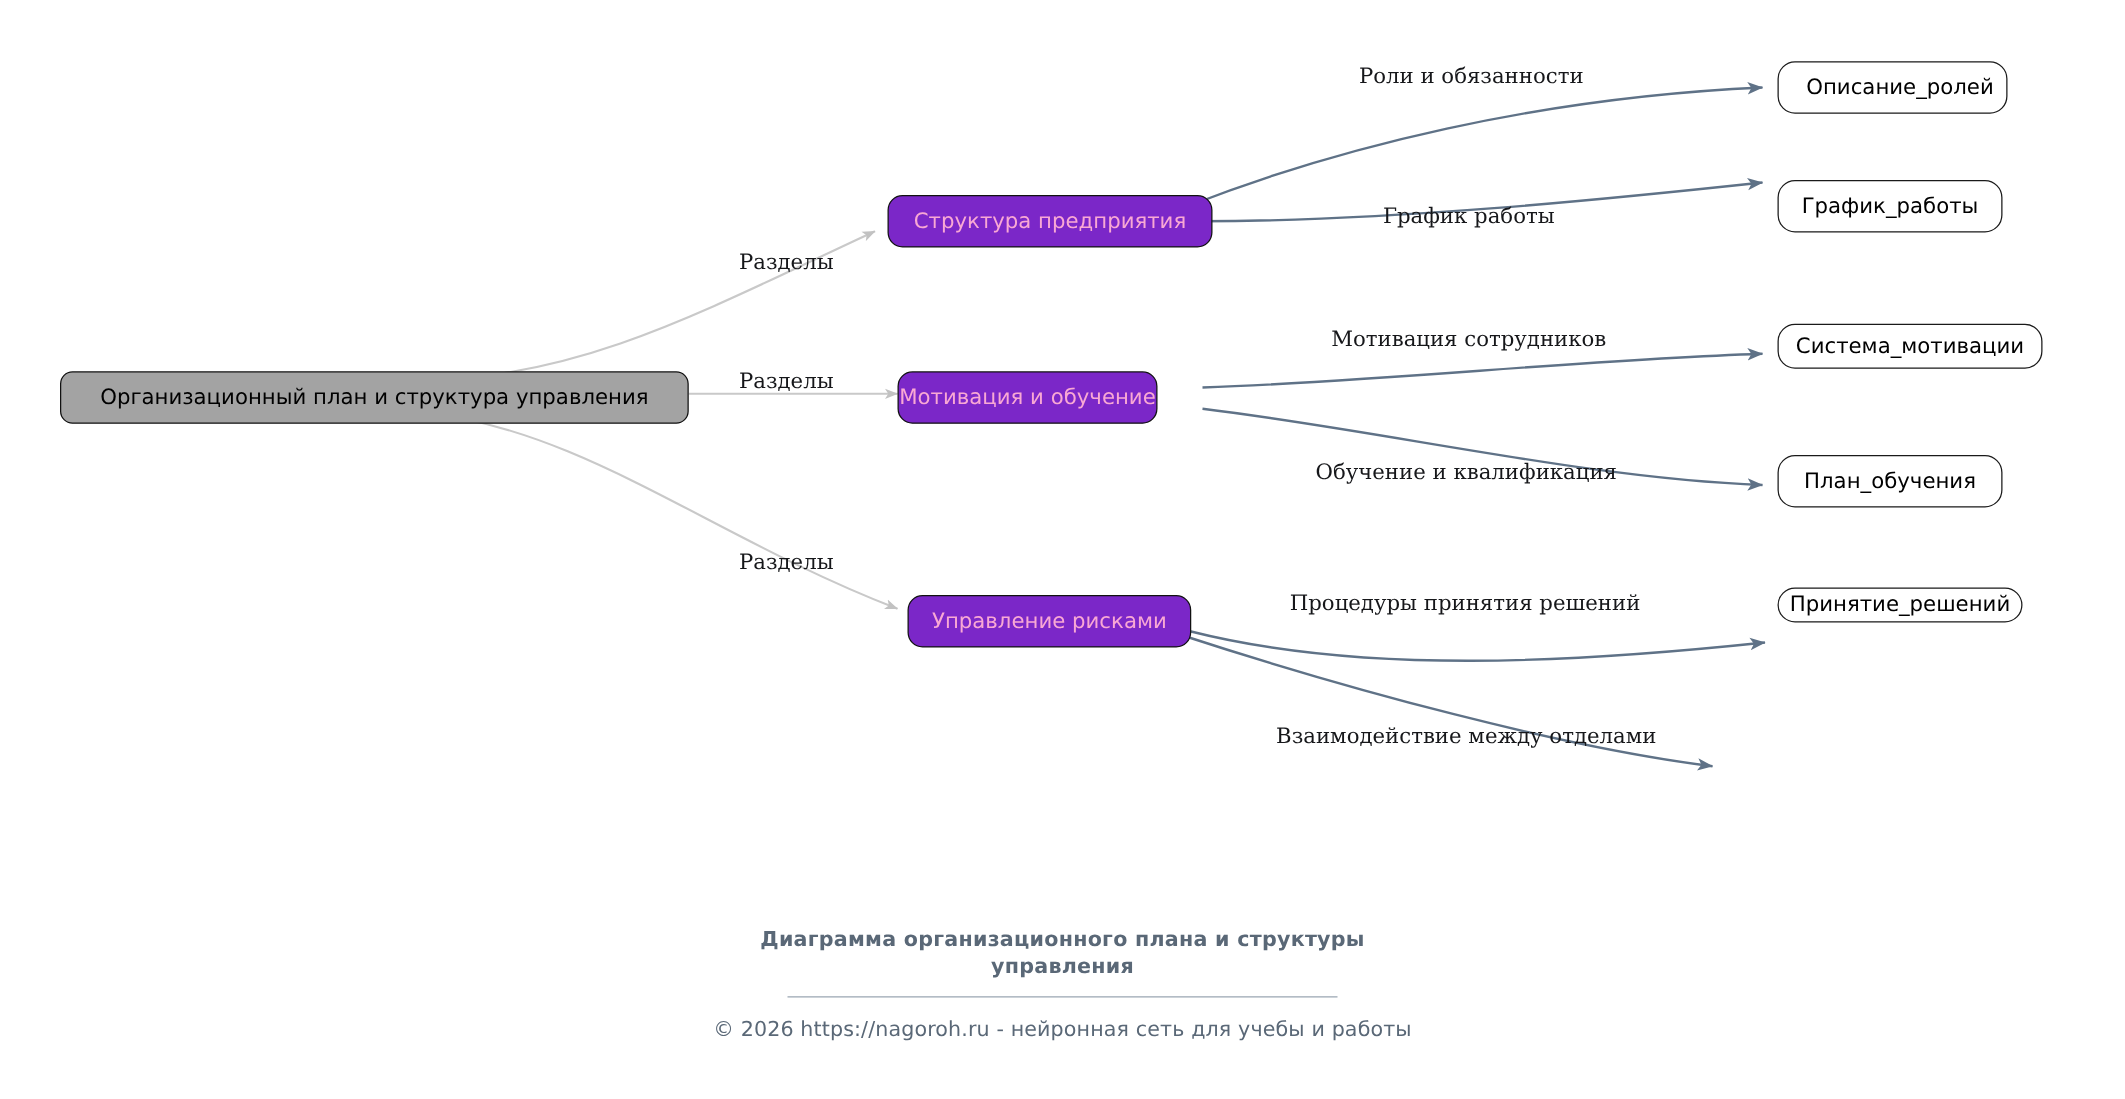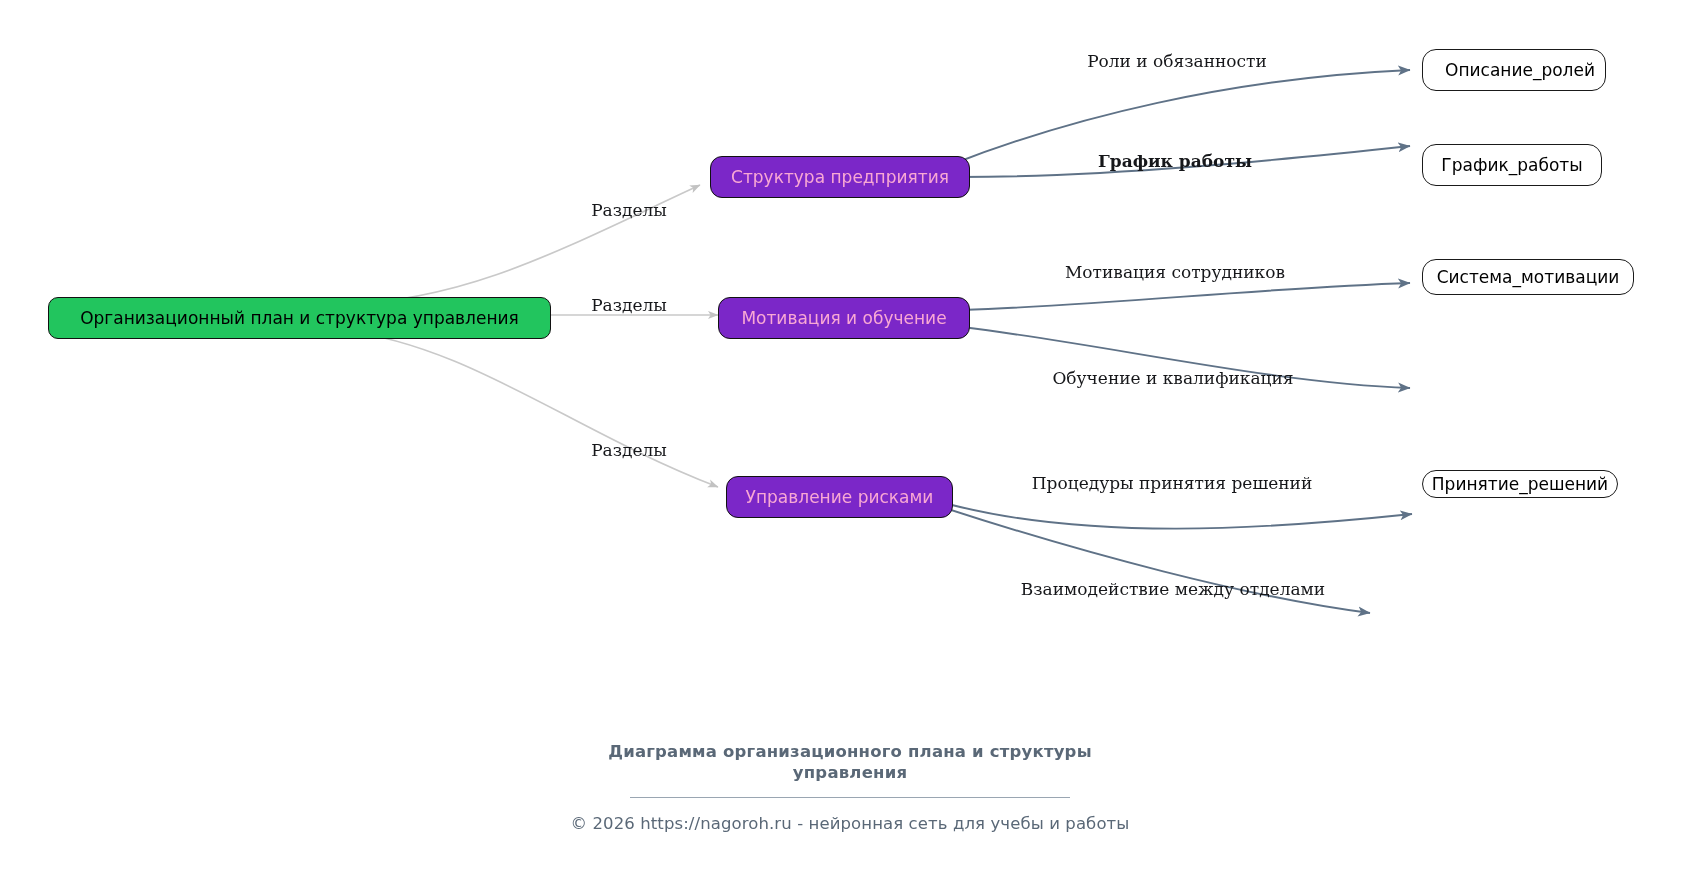--- a/index.html
+++ b/index.html
@@ -36,21 +36,21 @@
     display: flex;
     align-items: center;
     justify-content: center;
     text-align: center;
     white-space: nowrap;
     font-family: "DejaVu Sans", sans-serif;
     line-height: 1.1;
   }
 
   .node-root {
-    background: #22c55e;
+    background: #a3a3a3;
     border: 1.6px solid #111111;
     border-radius: 10px;
     color: #000000;
     font-size: 17px;
   }
 
   .node-branch {
     background: #7b27c8;
     border: 1.6px solid #111111;
     border-radius: 12px;
@@ -142,55 +142,58 @@
   </svg>
 
   <div class="node node-root" style="left:48px; top:297px; width:503px; height:42px;">
     <span>Организационный план и структура управления</span>
   </div>
 
   <div class="node node-branch" style="left:710px; top:156px; width:260px; height:42px;">
     <span>Структура предприятия</span>
   </div>
 
-  <div class="node node-branch" style="left:718px; top:297px; width:252px; height:42px;">
+  <div class="node node-branch" style="left:718px; top:297px; width:208px; height:42px;">
     <span>Мотивация и обучение</span>
   </div>
 
   <div class="node node-branch" style="left:726px; top:476px; width:227px; height:42px;">
     <span>Управление рисками</span>
   </div>
 
   <div class="node node-leaf" style="left:1422px; top:49px; width:184px; height:42px;padding-left:12px;">
     <span>Описание_ролей</span>
   </div>
 
   <div class="node node-leaf" style="left:1422px; top:144px; width:180px; height:42px;">
     <span>График_работы</span>
   </div>
 
   <div class="node node-leaf" style="left:1422px; top:259px; width:212px; height:36px;">
     <span>Система_мотивации</span>
   </div>
 
+  <div class="node node-leaf" style="left:1422px; top:364px; width:180px; height:42px;">
+    <span>План_обучения</span>
+  </div>
 
   <div class="node node-leaf" style="left:1422px; top:470px; width:196px; height:28px;">
     <span>Принятие_решений</span>
   </div>
 
 
   <div class="edge-label" style="left:629px; top:210px;">Разделы</div>
 
   <div class="edge-label" style="left:629px; top:305px;">Разделы</div>
 
   <div class="edge-label" style="left:629px; top:450px;">Разделы</div>
 
   <div class="edge-label" style="left:1177px; top:61px;">Роли и обязанности</div>
 
-  <div class="edge-label" style="left:1175px; top:161px;font-weight:bold;">График работы</div>
+  <div class="edge-label" style="left:1175px; top:173px;">График работы</div>
 
   <div class="edge-label" style="left:1175px; top:272px;">Мотивация сотрудников</div>
 
   <div class="edge-label" style="left:1173px; top:378px;">Обучение и квалификация</div>
 
   <div class="edge-label" style="left:1172px; top:483px;">Процедуры принятия решений</div>
 
   <div class="edge-label" style="left:1173px; top:589px;">Взаимодействие между отделами</div>
 
   <div class="caption-block" style="top:705px;margin-top:36px;">

